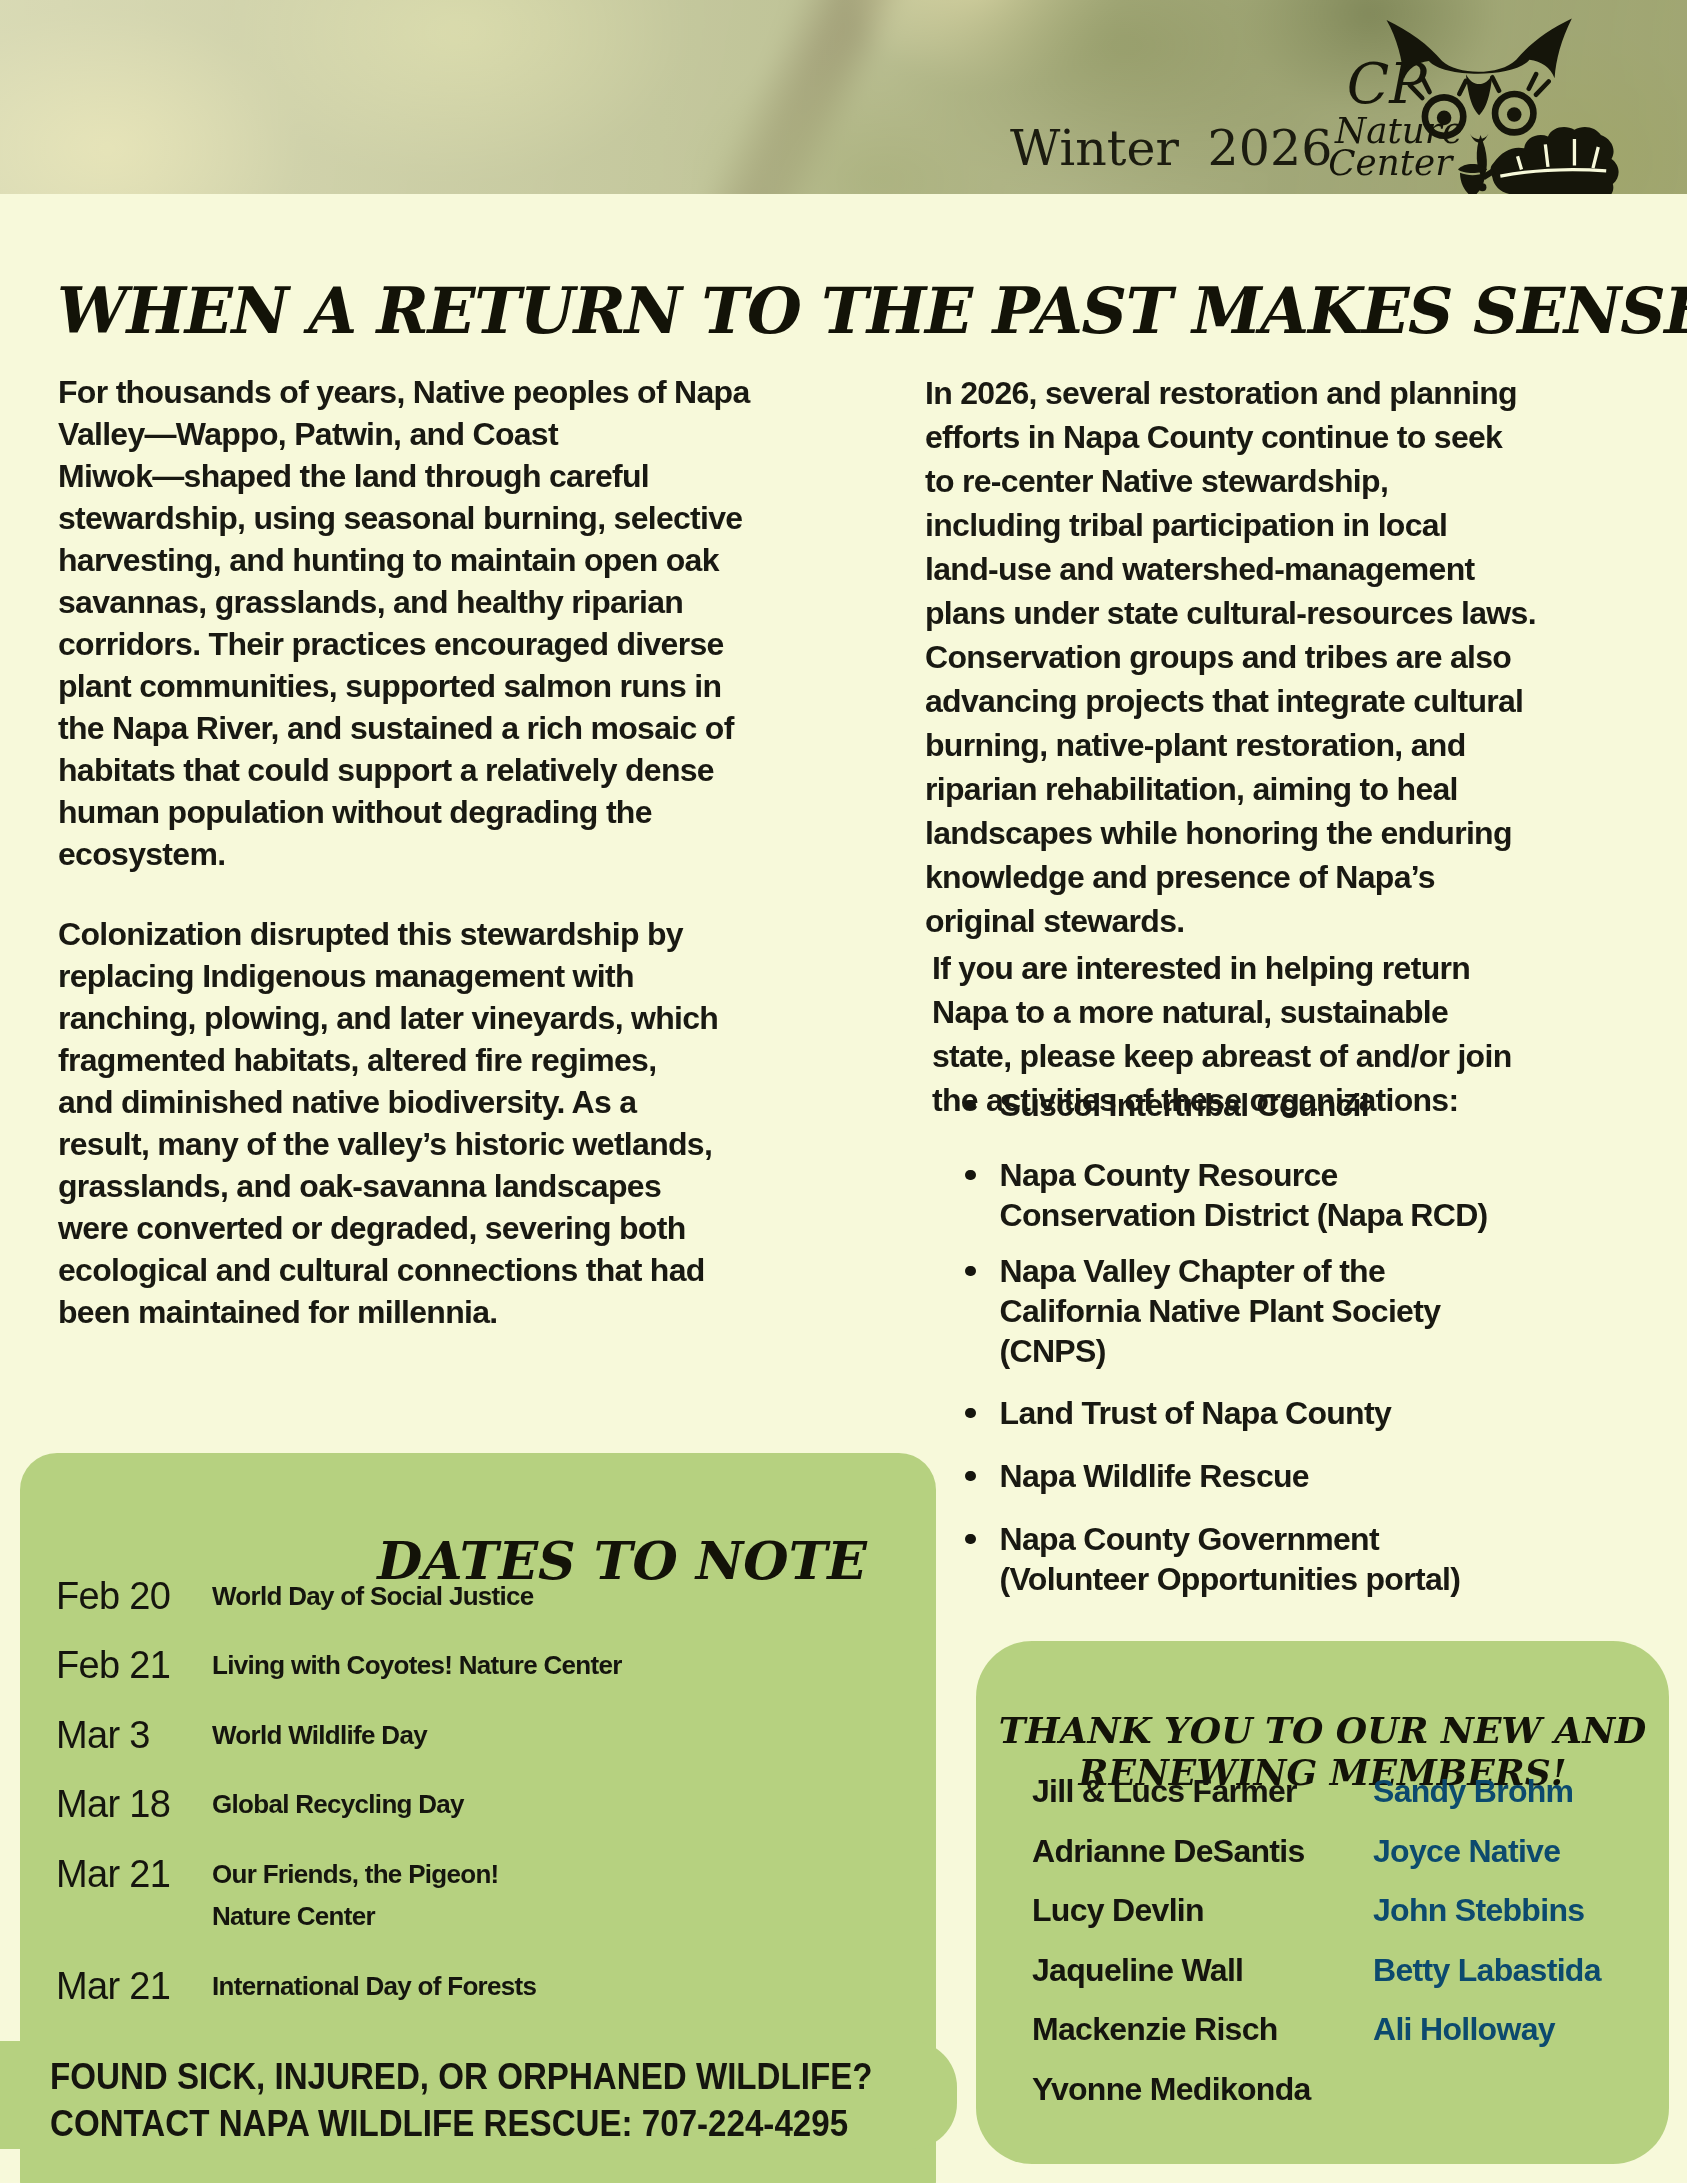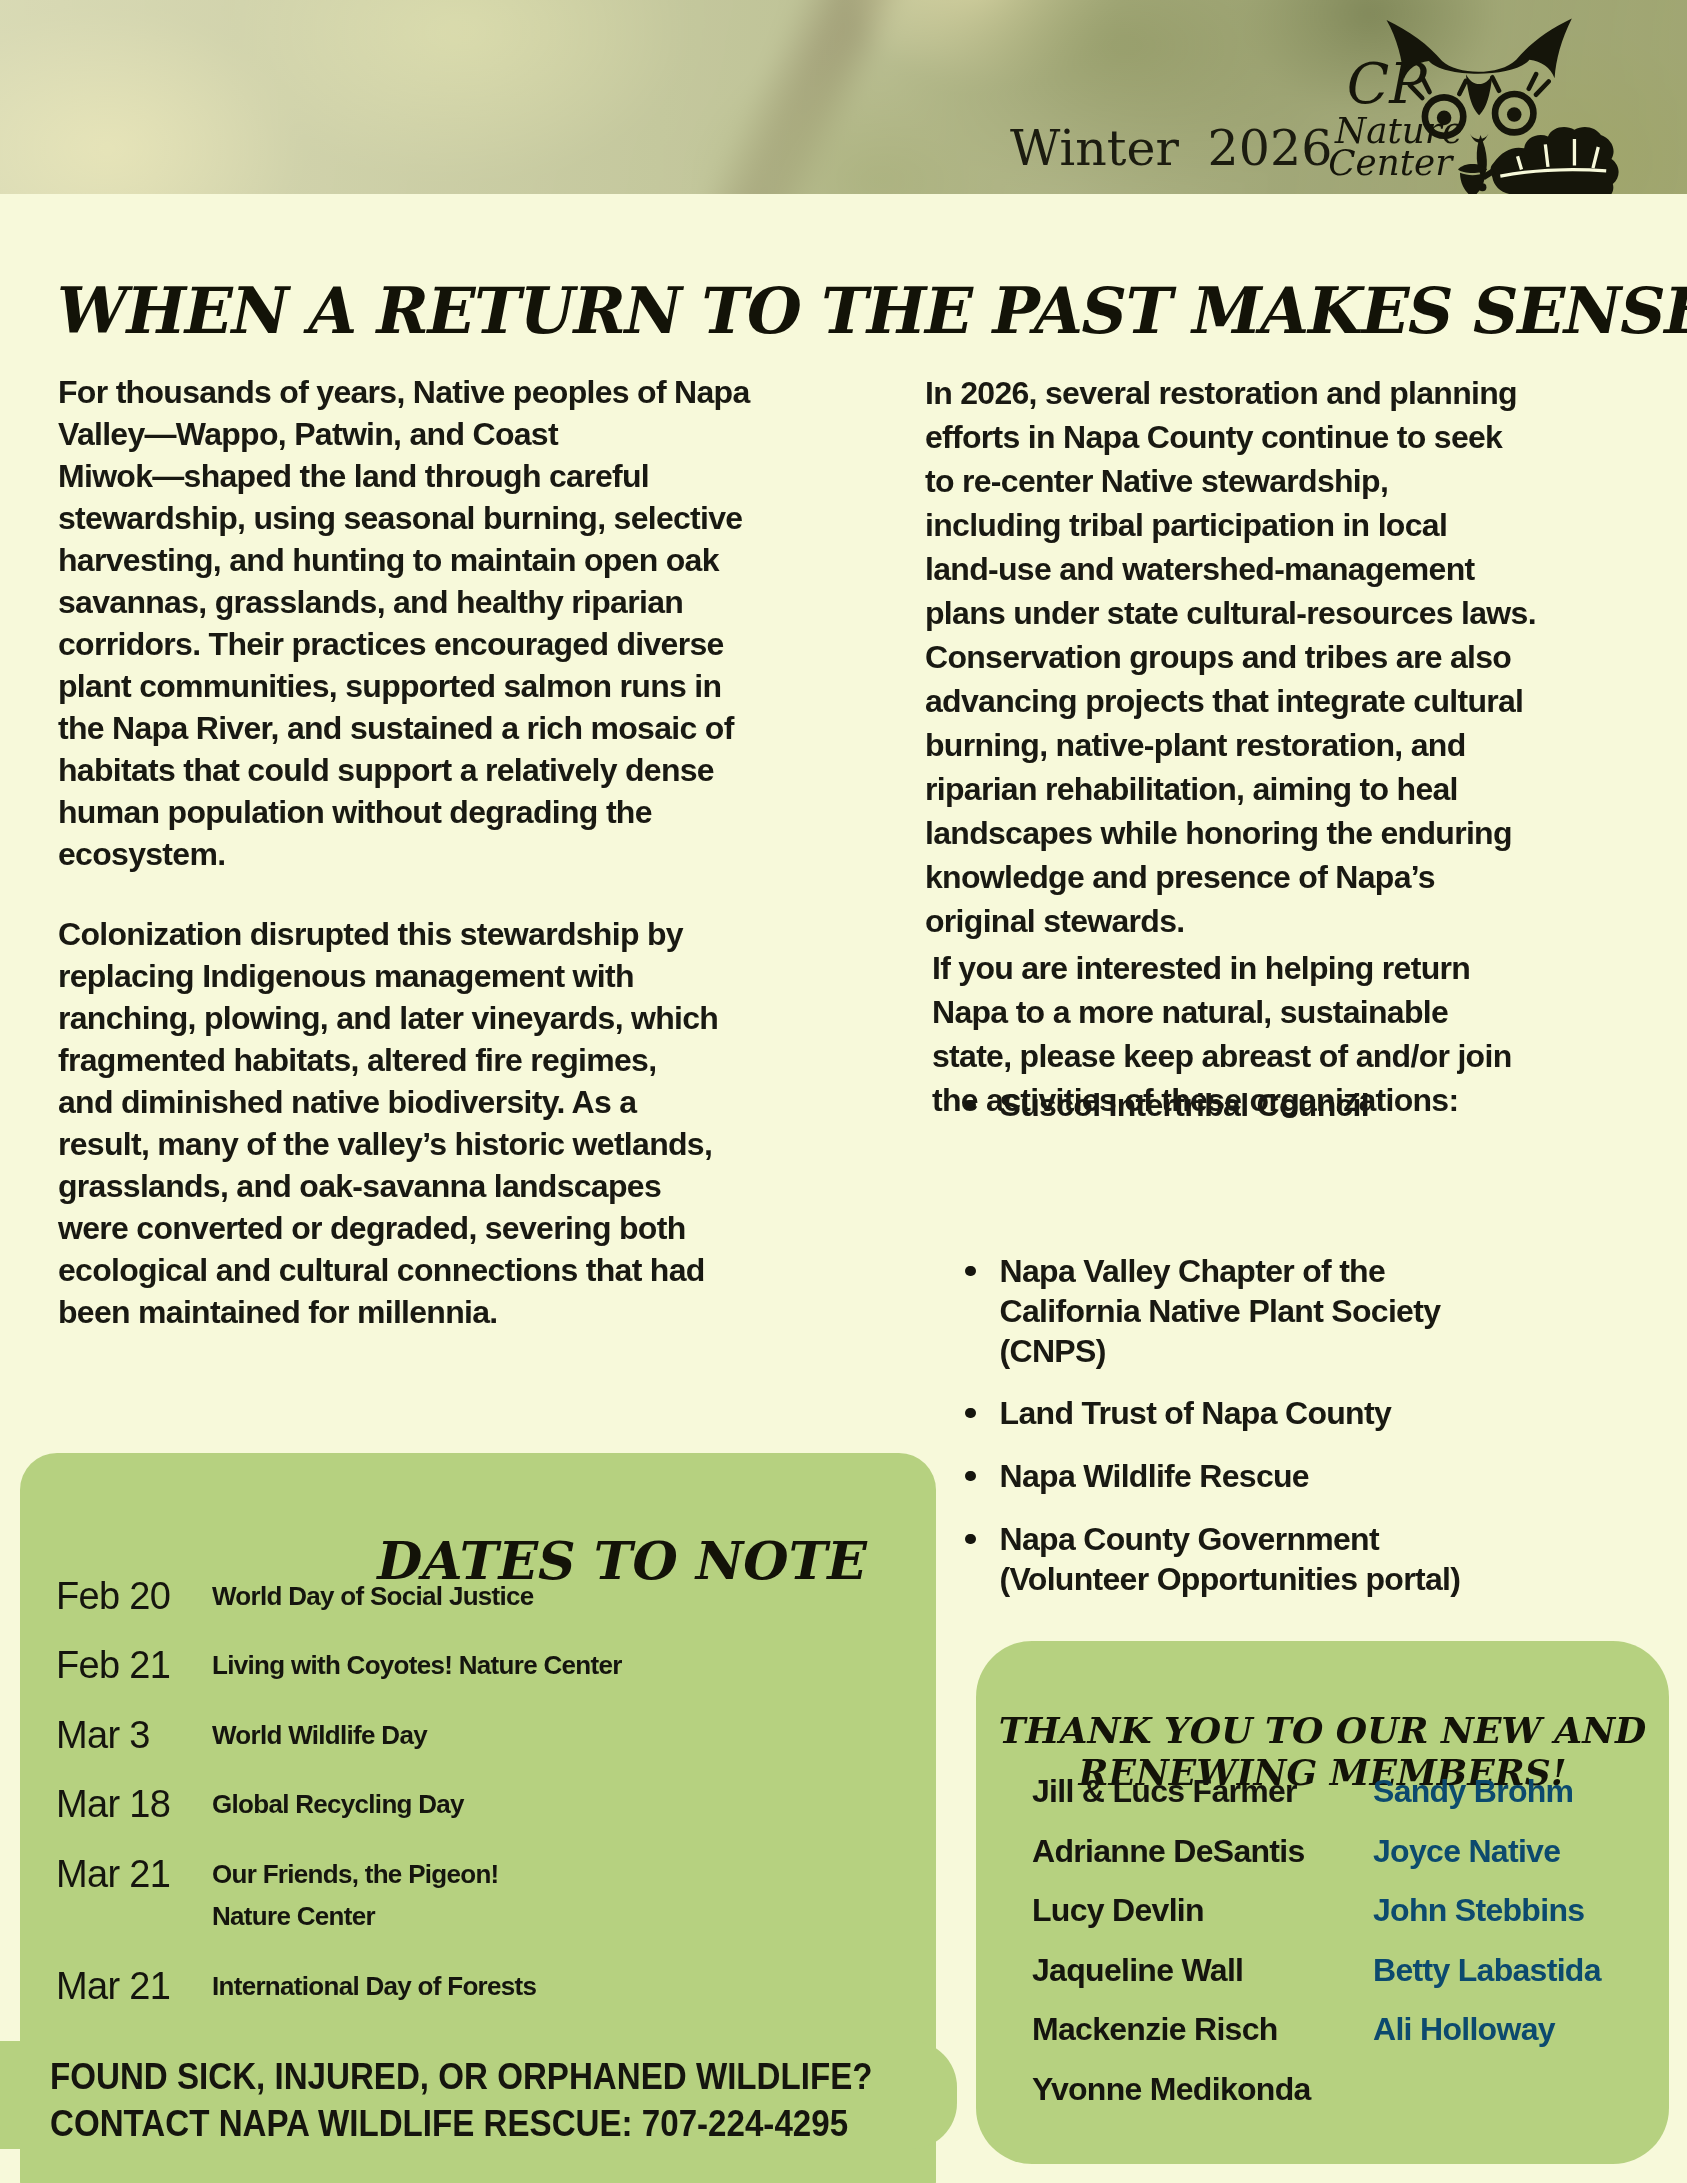--- a/index.html
+++ b/index.html
@@ -196,20 +196,25 @@
   <p class="bodytext p-right-intro">If you are interested in helping return
 Napa to a more natural, sustainable
 state, please keep abreast of and/or join
 the activities of these organizations:</p>
 
   <ul class="orgs">
     <li class="org-item" style="top:13.2px">
       <span class="org-bullet"></span>
       <span class="org-name">Suscol Intertribal Council</span>
     </li>
+    <li class="org-item" style="top:83px">
+      <span class="org-bullet"></span>
+      <span class="org-name">Napa County Resource
+Conservation District (Napa RCD)</span>
+    </li>
     <li class="org-item" style="top:179px">
       <span class="org-bullet"></span>
       <span class="org-name">Napa Valley Chapter of the
 California Native Plant Society
 (CNPS)</span>
     </li>
     <li class="org-item" style="top:321px">
       <span class="org-bullet"></span>
       <span class="org-name">Land Trust of Napa County</span>
     </li>

